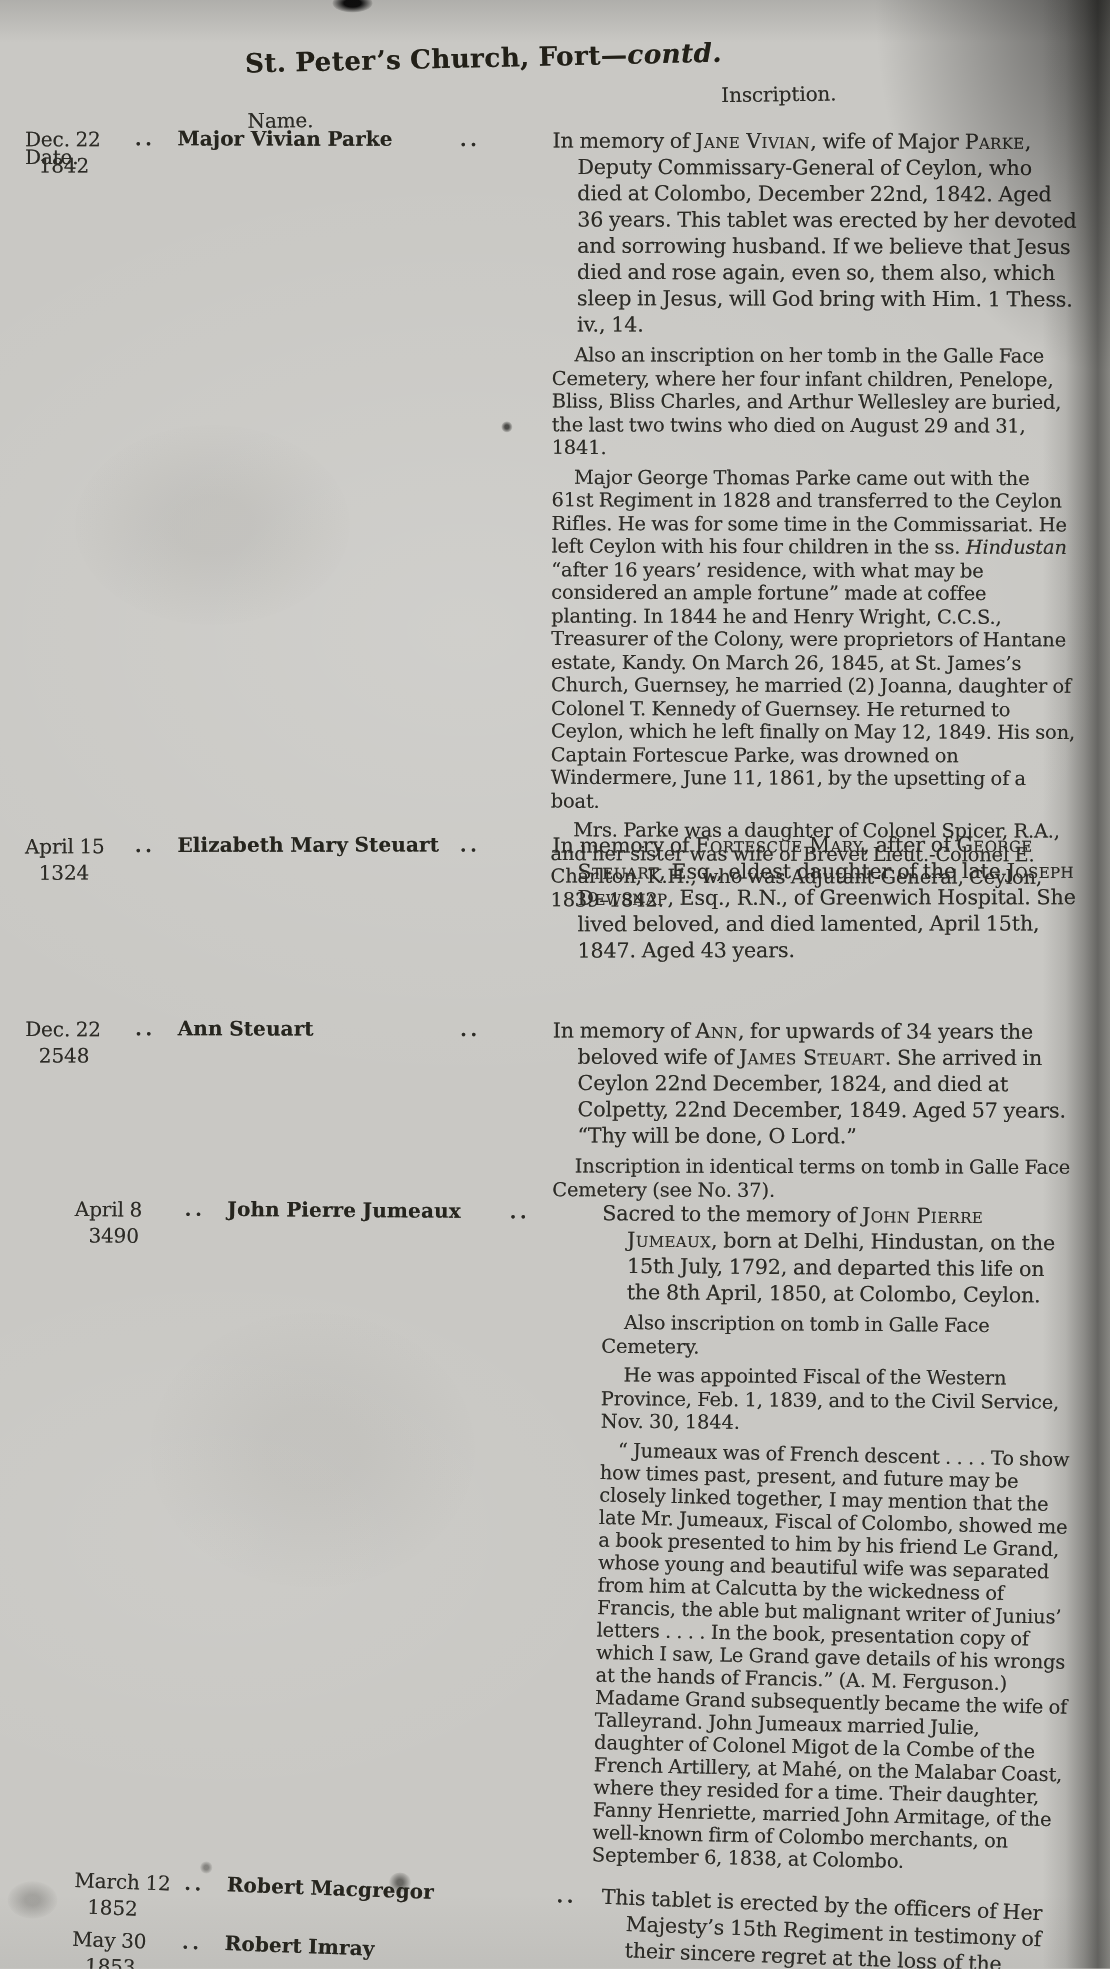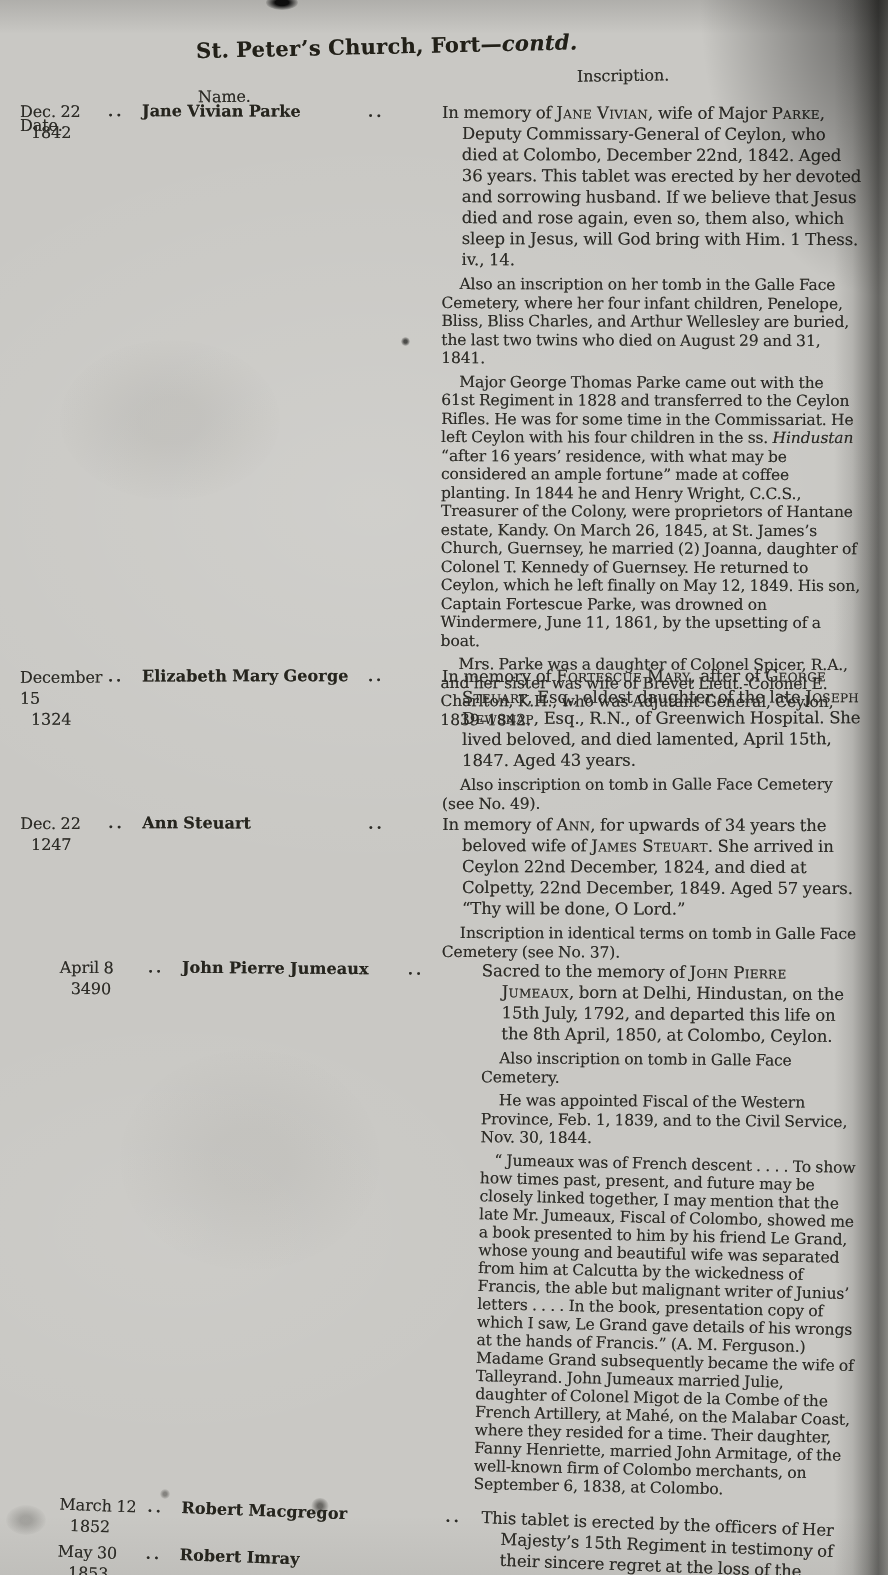--- a/index.html
+++ b/index.html
@@ -90,48 +90,47 @@
   <div class="collabel" id="lab-insc">Inscription.</div>
   <div class="collabel" id="lab-name">Name.</div>
   <div class="collabel" id="lab-date">Date.</div>
 
   <div class="entry" id="entry-1">
     <div class="date">
       <div>Dec. 22</div>
       <div class="yr">1842</div>
     </div>
     <div class="dots">..</div>
-    <div class="name">Jane Vivian Parke</div>
+    <div class="name">Major Vivian Parke</div>
     <div class="dots">..</div>
     <div class="insc">
       <div class="main"><span>In memory of </span><span class="sc">Jane Vivian</span><span>, wife of Major </span><span class="sc">Parke</span><span>, Deputy Commissary-General of Ceylon, who died at Colombo, December 22nd, 1842. Aged 36 years. This tablet was erected by her devoted and sorrowing husband. If we believe that Jesus died and rose again, even so, them also, which sleep in Jesus, will God bring with Him. 1 Thess. iv., 14.</span></div>
       <div class="note"><span>Also an inscription on her tomb in the Galle Face Cemetery, where her four infant children, Penelope, Bliss, Bliss Charles, and Arthur Wellesley are buried, the last two twins who died on August 29 and 31, 1841.</span></div>
       <div class="note"><span>Major George Thomas Parke came out with the 61st Regiment in 1828 and transferred to the Ceylon Rifles. He was for some time in the Commissariat. He left Ceylon with his four children in the ss. </span><span class="i">Hindustan</span><span> “after 16 years’ residence, with what may be considered an ample fortune” made at coffee planting. In 1844 he and Henry Wright, C.C.S., Treasurer of the Colony, were proprietors of Hantane estate, Kandy. On March 26, 1845, at St. James’s Church, Guernsey, he married (2) Joanna, daughter of Colonel T. Kennedy of Guernsey. He returned to Ceylon, which he left finally on May 12, 1849. His son, Captain Fortescue Parke, was drowned on Windermere, June 11, 1861, by the upsetting of a boat.</span></div>
       <div class="note"><span>Mrs. Parke was a daughter of Colonel Spicer, R.A., and her sister was wife of Brevet Lieut.-Colonel E. Charlton, K.H., who was Adjutant-General, Ceylon, 1839–1842.</span></div>
     </div>
   </div>
 
   <div class="entry" id="entry-2">
     <div class="date">
-      <div>December 15</div>
+      <div>April 15</div>
       <div class="yr">1324</div>
     </div>
     <div class="dots">..</div>
-    <div class="name">Elizabeth Mary George</div>
+    <div class="name">Elizabeth Mary Steuart</div>
     <div class="dots">..</div>
     <div class="insc">
       <div class="main"><span>In memory of </span><span class="sc">Fortescue Mary</span><span>, after of </span><span class="sc">George Steuart</span><span>, Esq., eldest daughter of the late </span><span class="sc">Joseph Dewsnap</span><span>, Esq., R.N., of Greenwich Hospital. She lived beloved, and died lamented, April 15th, 1847. Aged 43 years.</span></div>
-      <div class="note"><span>Also inscription on tomb in Galle Face Cemetery (see No. 49).</span></div>
     </div>
   </div>
 
   <div class="entry" id="entry-3">
     <div class="date">
       <div>Dec. 22</div>
-      <div class="yr">1247</div>
+      <div class="yr">2548</div>
     </div>
     <div class="dots">..</div>
     <div class="name">Ann Steuart</div>
     <div class="dots">..</div>
     <div class="insc">
       <div class="main"><span>In memory of </span><span class="sc">Ann</span><span>, for upwards of 34 years the beloved wife of </span><span class="sc">James Steuart</span><span>. She arrived in Ceylon 22nd December, 1824, and died at Colpetty, 22nd December, 1849. Aged 57 years. “Thy will be done, O Lord.”</span></div>
       <div class="note"><span>Inscription in identical terms on tomb in Galle Face Cemetery (see No. 37).</span></div>
     </div>
   </div>
 

